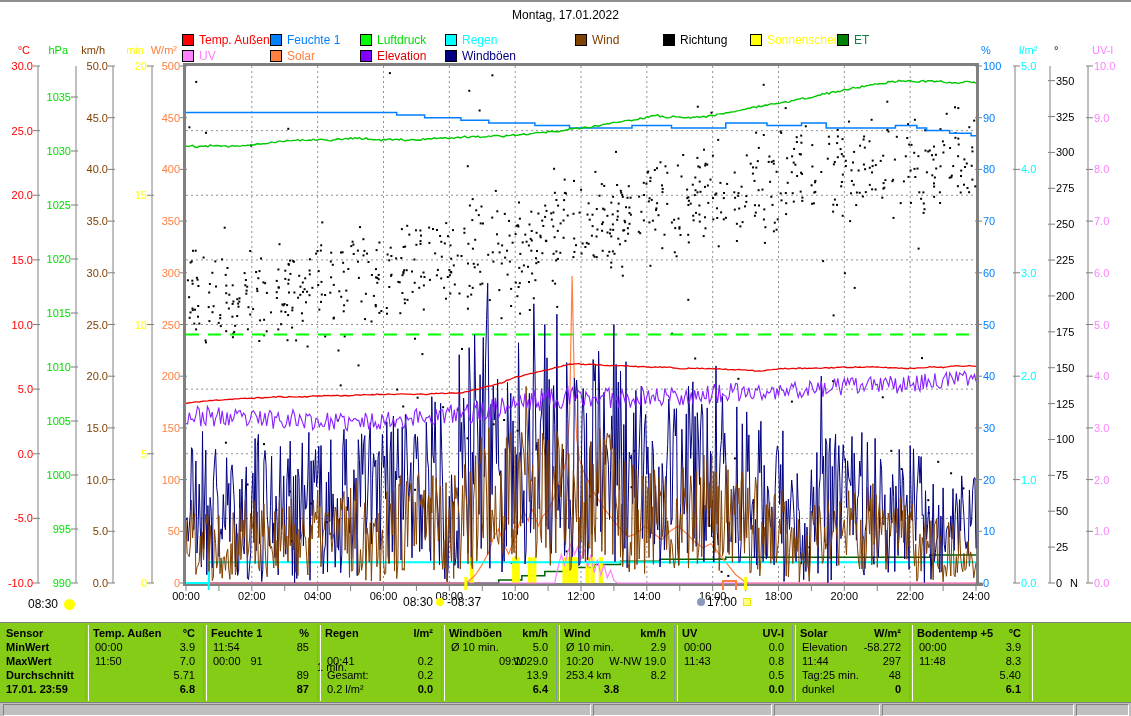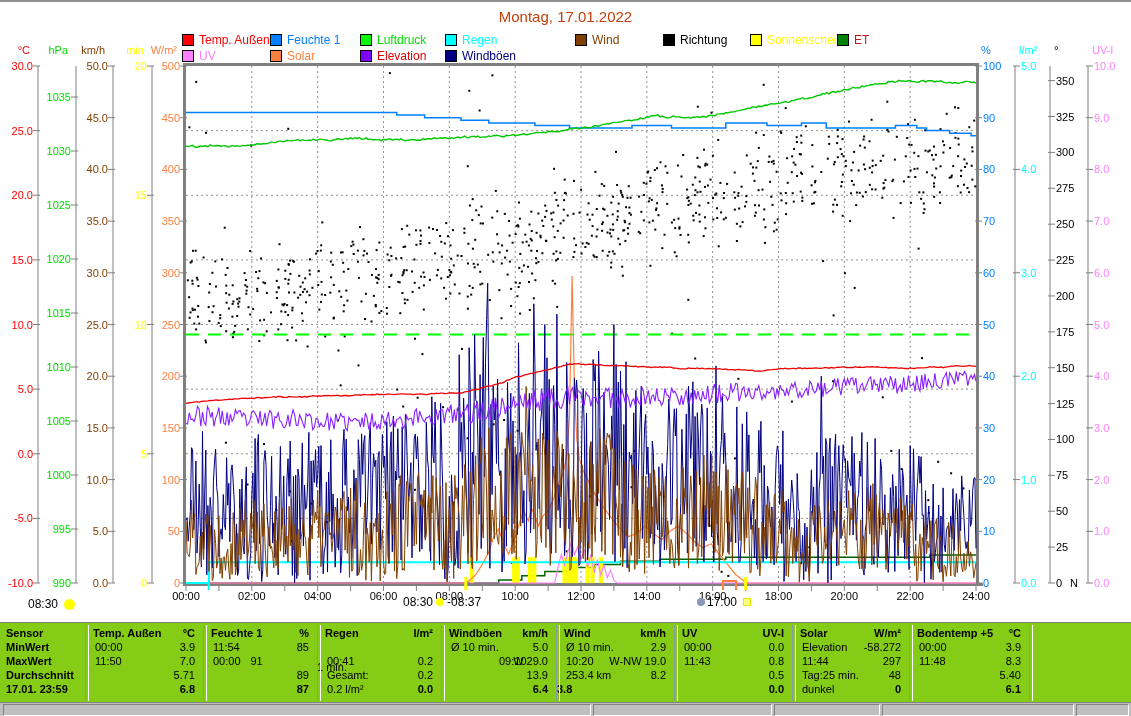--- a/index.html
+++ b/index.html
@@ -1,19 +1,19 @@
 <!DOCTYPE html>
 <html><head>
 <meta charset="utf-8">
 <style>
   html,body{margin:0;padding:0;background:#fff;}
   #screen{position:relative;width:1131px;height:716px;background:#ffffff;overflow:hidden;
           font-family:"Liberation Sans", sans-serif;}
   #topstrip{position:absolute;left:0;top:0;width:1131px;height:2px;background:#909090;}
-  #title{position:absolute;left:0;top:8px;width:1131px;text-align:center;font-size:15px;color:#c2410c;}
+  #title{position:absolute;left:0;top:8px;width:1131px;text-align:center;font-size:12px;color:#000000;}
   #legend .li{position:absolute;height:13px;display:flex;align-items:center;font-size:12px;white-space:nowrap;}
   #legend .lbox{display:inline-block;width:10px;height:10px;border:1px solid #000;margin-right:5px;}
   #chart{position:absolute;left:0;top:0;}
   .ann{position:absolute;font-size:12px;color:#000;white-space:nowrap;display:flex;align-items:center;}
   .sun{display:inline-block;width:11px;height:11px;border-radius:50%;background:#FFFF00;margin-left:6px;}
   .sun.small{width:8px;height:8px;margin:0 3px;}
   .moon{display:inline-block;width:8px;height:8px;border-radius:50%;background:#8898B8;margin-right:2px;}
   .ybox{display:inline-block;width:6px;height:6px;border:1px solid #E8E800;background:#FFFF80;margin-left:6px;}
   #stats{position:absolute;left:0;top:622px;width:1131px;height:80px;border-top:1px solid #808080;}
   #stats .cell{position:absolute;font-size:11px;color:#000;line-height:13px;white-space:nowrap;}
@@ -52,21 +52,21 @@
       <div class="li" style="left: 663px; top: 33px;">
         <span class="lbox" style="background: rgb(0, 0, 0);"></span>
         <span style="color: rgb(0, 0, 0);">Richtung</span>
       </div>
       <div class="li" style="left: 750px; top: 33px;">
         <span class="lbox" style="background: rgb(255, 255, 0);"></span>
         <span style="color: rgb(255, 255, 0);">Sonnenschein</span>
       </div>
       <div class="li" style="left: 837px; top: 33px;">
         <span class="lbox" style="background: rgb(0, 128, 0);"></span>
-        <span style="color: #b91c1c;">ET</span>
+        <span style="color: #15803d;">ET</span>
       </div>
       <div class="li" style="left: 182px; top: 49px;">
         <span class="lbox" style="background: rgb(255, 128, 255);"></span>
         <span style="color: rgb(255, 128, 255);">UV</span>
       </div>
       <div class="li" style="left: 270px; top: 49px;">
         <span class="lbox" style="background: rgb(255, 128, 64);"></span>
         <span style="color: rgb(255, 128, 64);">Solar</span>
       </div>
       <div class="li" style="left: 360px; top: 49px;">
@@ -1305,21 +1305,21 @@
       <div class="cell" style="left: 442px; width: 106px; text-align: right; top: 46px;">13.9</div>
       <div class="cell b" style="left: 442px; width: 106px; text-align: right; top: 60px;">6.4</div>
       <div class="cell b" style="left: 564px; top: 4px;">Wind</div>
       <div class="cell b" style="left: 557px; width: 109px; text-align: right; top: 4px;">km/h</div>
       <div class="cell" style="left: 566px; top: 18px;">Ø 10 min.</div>
       <div class="cell" style="left: 557px; width: 109px; text-align: right; top: 18px;">2.9</div>
       <div class="cell" style="left: 566px; top: 32px;">10:20</div>
       <div class="cell" style="left: 557px; width: 109px; text-align: right; top: 32px;">W-NW 19.0</div>
       <div class="cell" style="left: 566px; top: 46px;">253.4 km</div>
       <div class="cell" style="left: 557px; width: 109px; text-align: right; top: 46px;">8.2</div>
-      <div class="cell b" style="left: 557px; width: 109px; text-align: left; top: 60px;">3.8</div>
+      <div class="cell b" style="left: 557px; width: 109px; text-align: center; top: 60px;">3.8</div>
       <div class="cell b" style="left: 682px; top: 4px;">UV</div>
       <div class="cell b" style="left: 675px; width: 109px; text-align: right; top: 4px;">UV-I</div>
       <div class="cell" style="left: 684px; top: 18px;">00:00</div>
       <div class="cell" style="left: 675px; width: 109px; text-align: right; top: 18px;">0.0</div>
       <div class="cell" style="left: 684px; top: 32px;">11:43</div>
       <div class="cell" style="left: 675px; width: 109px; text-align: right; top: 32px;">0.8</div>
       <div class="cell" style="left: 675px; width: 109px; text-align: right; top: 46px;">0.5</div>
       <div class="cell b" style="left: 675px; width: 109px; text-align: right; top: 60px;">0.0</div>
       <div class="cell b" style="left: 800px; top: 4px;">Solar</div>
       <div class="cell b" style="left: 793px; width: 108px; text-align: right; top: 4px;">W/m²</div>

